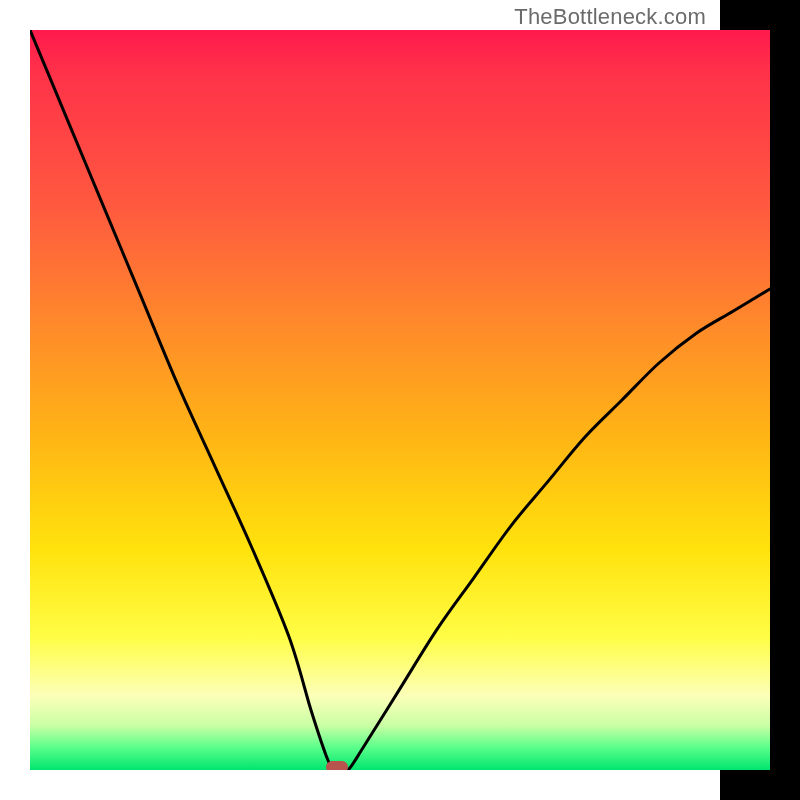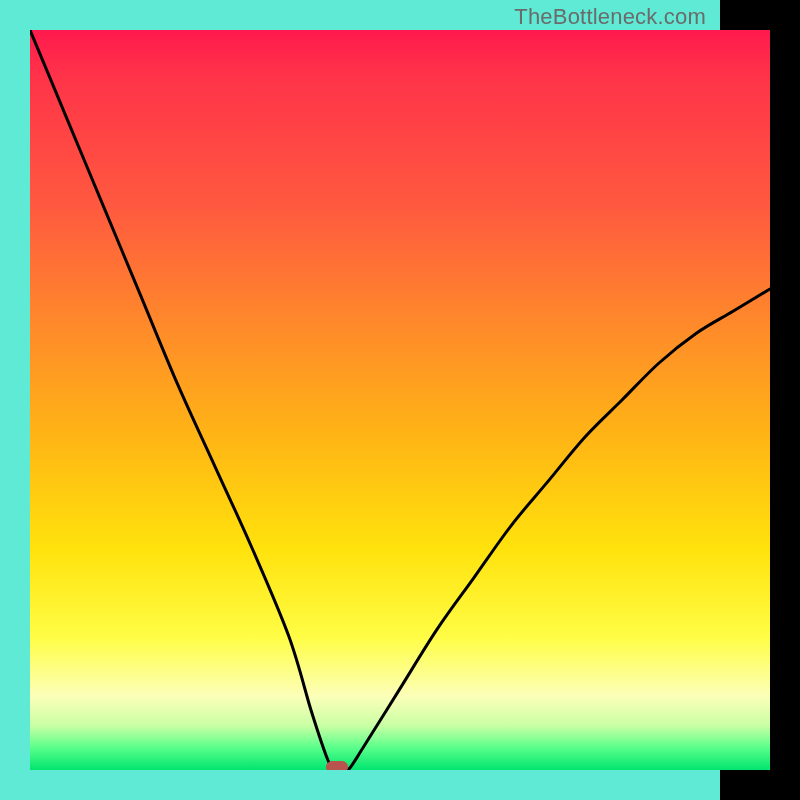--- a/index.html
+++ b/index.html
@@ -7,21 +7,21 @@
     padding: 0;
     width: 800px;
     height: 800px;
     background: #000;
     font-family: Arial, Helvetica, sans-serif;
   }
   .frame {
     position: relative;
     width: 720px;
     height: 800px;
-    background: #5eead4;
+    background: #ffffff;
   }
   .watermark {
     position: absolute;
     top: 4px;
     right: 14px;
     color: #6b6b6b;
     font-size: 22px;
     font-weight: 500;
     letter-spacing: 0.2px;
     z-index: 30;

